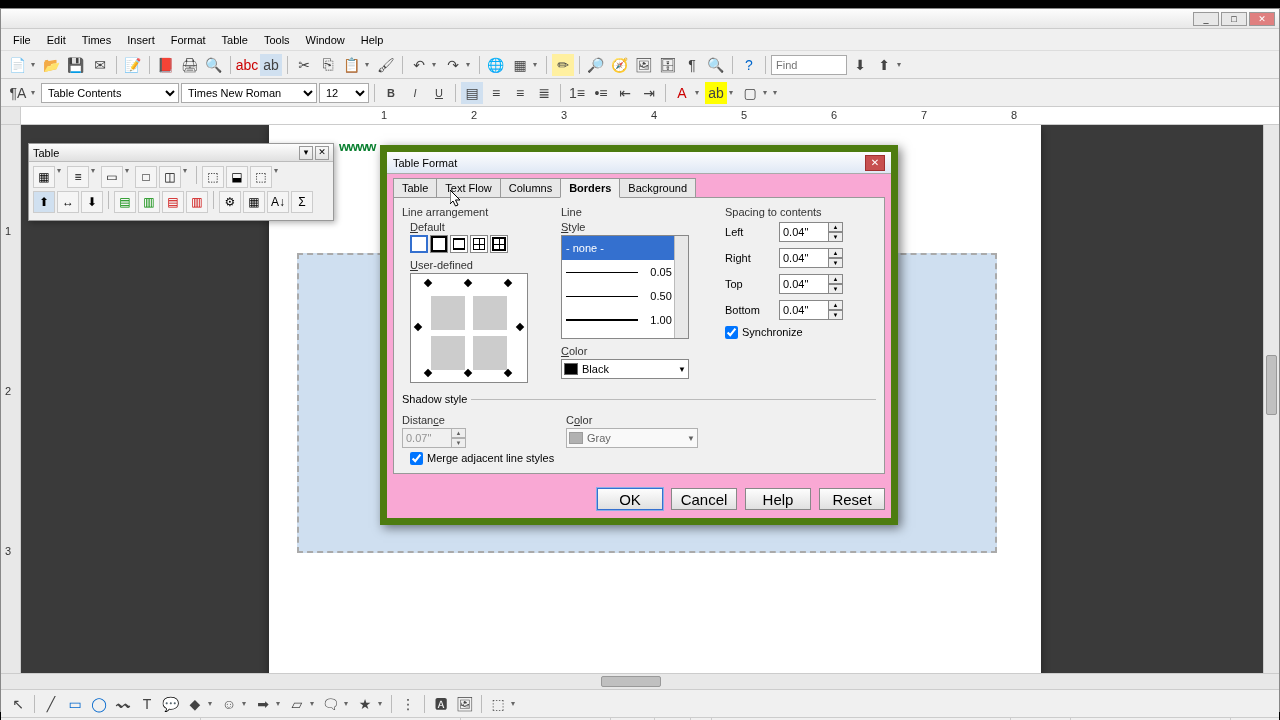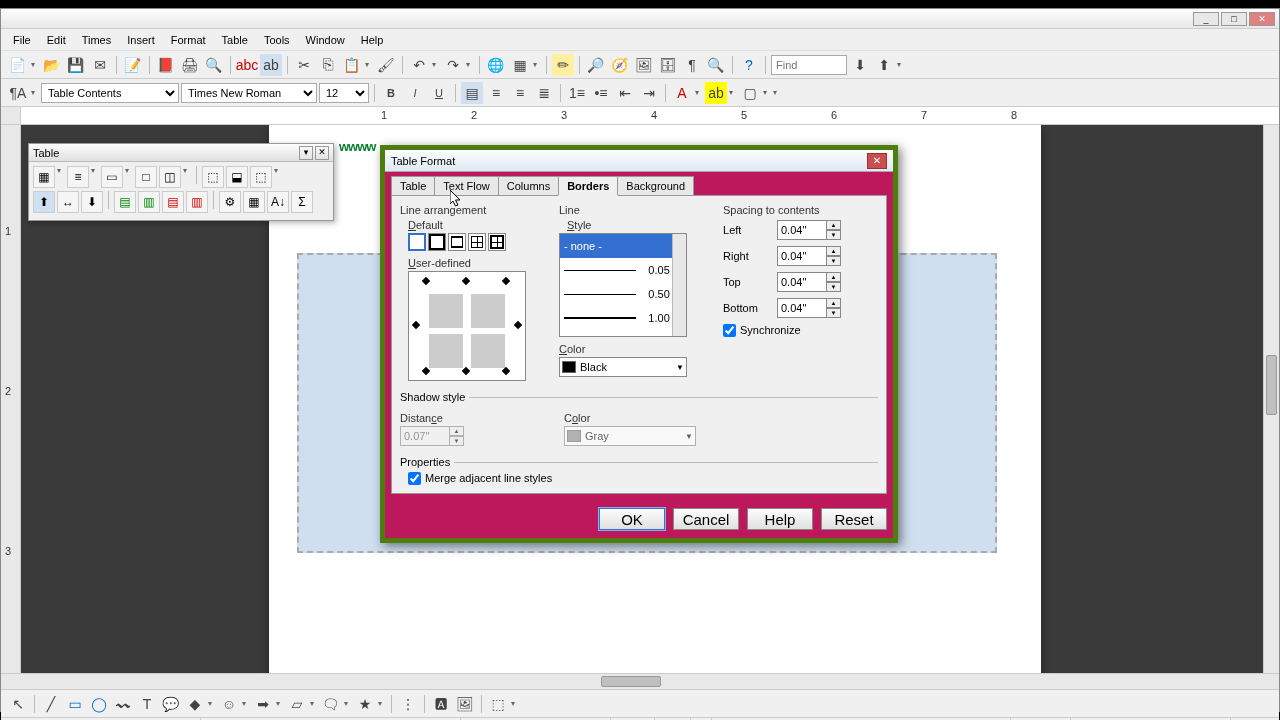--- a/index.html
+++ b/index.html
@@ -38,21 +38,21 @@
 
 .float-panel { position: absolute; top: 143px; left: 28px; width: 306px; background: #f0f0f0; border: 1px solid #999; box-shadow: 2px 2px 6px rgba(0,0,0,0.3); z-index: 5; }
 .float-title { height: 18px; background: linear-gradient(to bottom,#fdfdfd,#e0e0e0); border-bottom: 1px solid #bbb; display: flex; align-items: center; padding: 0 4px; font-size: 11px; }
 .float-title .spacer { flex: 1; }
 .float-title .mini-btn { width: 14px; height: 14px; font-size: 9px; text-align: center; border: 1px solid #999; margin-left: 2px; cursor: pointer; line-height: 11px; }
 .float-body { padding: 4px; }
 .float-row { display: flex; gap: 2px; margin-bottom: 3px; }
 .ft-btn { width: 22px; height: 22px; border: 1px solid #ccc; background: #f5f5f5; display: flex; align-items: center; justify-content: center; cursor: pointer; font-size: 12px; }
 
 
-.dialog { position: absolute; top: 145px; left: 380px; width: 518px; background: #be185d; border: 5px solid #4d7c0f; box-shadow: 3px 3px 10px rgba(0,0,0,0.5); z-index: 10; }
+.dialog { position: absolute; top: 145px; left: 380px; width: 518px; background: #f9a8d4; border: 7px solid #4d7c0f; box-shadow: 3px 3px 10px rgba(0,0,0,0.5); z-index: 10; }
 .dlg-title { height: 22px; background: linear-gradient(to bottom,#fdfdfd,#dfe8f5); border-bottom: 1px solid #aaa; display: flex; align-items: center; padding: 0 6px; font-size: 11px; }
 .dlg-title .spacer { flex: 1; }
 .dlg-close { width: 20px; height: 16px; background: #c75050; color: #fff; border: 1px solid #a03030; text-align: center; font-size: 10px; line-height: 14px; cursor: pointer; }
 .dlg-tabs { display: flex; padding: 4px 6px 0 6px; }
 .dlg-tab { padding: 3px 8px; border: 1px solid #999; border-bottom: none; background: #e8e8e8; margin-right: -1px; cursor: pointer; position: relative; }
 .dlg-tab.active { background: #f0f0f0; font-weight: bold; z-index: 2; border-bottom: 1px solid #f0f0f0; margin-bottom: -1px; }
 .dlg-body { border: 1px solid #999; margin: 0 6px 6px 6px; padding: 8px; background: #f0f0f0; }
 .dlg-cols { display: flex; gap: 14px; }
 .dlg-col { flex: 1; }
 .grp-label { font-size: 11px; color: #333; margin-bottom: 2px; }
@@ -372,21 +372,21 @@
             <div class="ud-dot" style="top:50px;right:4px"></div>
           <div class="ud-cell" style="top:22px;left:20px"></div>
           <div class="ud-cell" style="top:22px;left:62px"></div>
           <div class="ud-cell" style="top:62px;left:20px"></div>
           <div class="ud-cell" style="top:62px;left:62px"></div>
         </div>
       </div>
 
       <div class="dlg-col" style="flex:0 0 150px">
         <div class="grp-label">Line</div>
-        <div class="sub-label" style="margin-left:8px"><span class="ul">S</span>tyle</div>
+        <div class="sub-label" style="margin-left:0"><span class="ul">S</span>tyle</div>
         <div class="style-list">
           <div class="style-item selected">
               <span>- none -</span>
             </div>
           <div class="style-item">
               <div class="style-line" style="height:1px"></div>
               <span class="style-label">0.05 pt</span>
             </div>
           <div class="style-item">
               <div class="style-line" style="height:1px"></div>
@@ -486,23 +486,20 @@
       <div class="shadow-col" style="flex:1">
         <div class="sub-label" style="margin-left:0">C<span class="ul">o</span>lor</div>
         <div class="color-combo" style="opacity:0.6;width:132px">
           <div class="color-swatch" style="background:#888"></div>
           <span>Gray</span>
           <span class="arrow">▼</span>
         </div>
       </div>
     </div>
 
-    <fieldset class="inline-grp" style="margin-top:10px">
-      <legend>Properties</legend>
-    </fieldset>
     <div class="chk-row" style="margin-left:8px;margin-top:4px">
       <input type="checkbox" checked="" style="">
       <span><span class="ul">M</span>erge adjacent line styles</span>
     </div>
   </div>
 
   <div class="dlg-buttons">
     <button class="dlg-btn default">OK</button>
     <button class="dlg-btn">Cancel</button>
     <button class="dlg-btn">Help</button>

